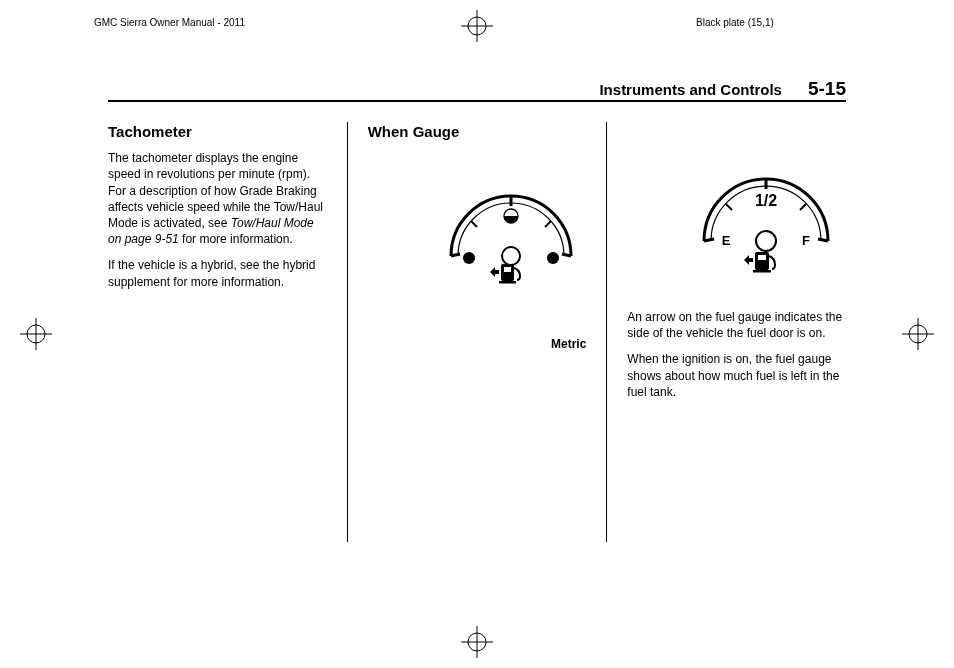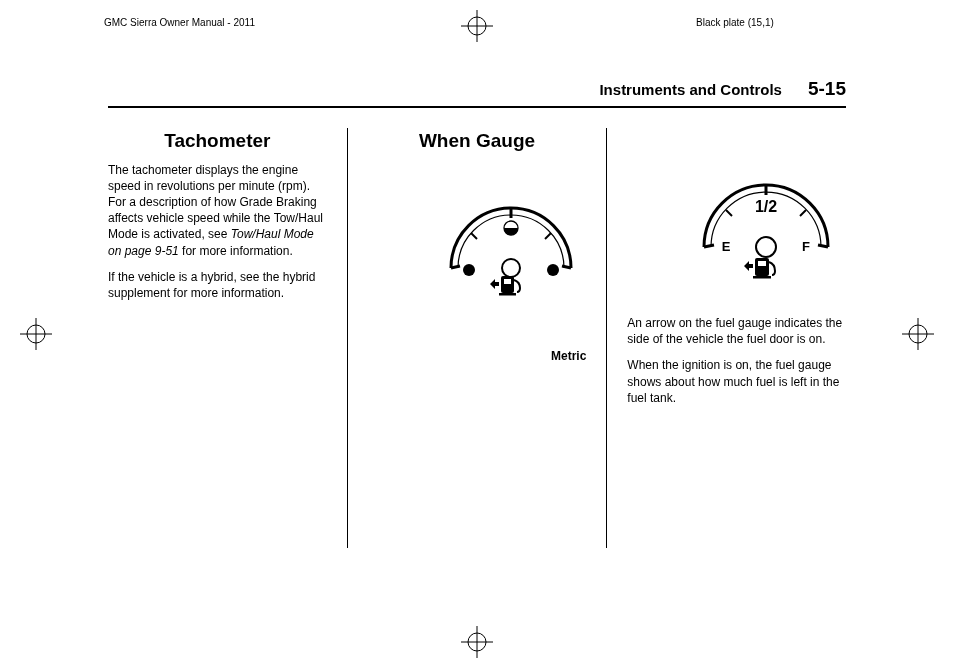--- a/index.html
+++ b/index.html
@@ -12,34 +12,33 @@
       position: relative;
     }
     .print-header {
       position: absolute;
       top: 22px;
       left: 0; right: 0;
       font-size: 10px;
       display: flex;
       align-items: center;
     }
-    .ph-left { position: absolute; left: 104px; }
+    .ph-left { position: absolute; left: 94px; }
     .ph-right { position: absolute; left: 696px; }
     .page {
       position: absolute;
       left: 108px;
       right: 108px;
       top: 78px;
       bottom: 50px;
     }
     .running-head {
       display: flex;
       justify-content: flex-end;
       align-items: baseline;
-      padding-bottom: 6px;
       border-bottom: 2px solid #000;
       gap: 26px;
     }
     .running-head .section {
       font-weight: bold;
       font-size: 15px;
     }
     .running-head .pnum {
       font-weight: bold;
       font-size: 19px;
@@ -48,24 +47,23 @@
       display: flex;
       gap: 20px;
       margin-top: 20px;
     }
     .col {
       flex: 1;
       font-size: 12px;
       line-height: 1.35;
     }
     .col h2 {
-      font-size: 19px;
+      font-size: 15px;
       font-weight: bold;
       margin-bottom: 8px;
-      text-align: center;
     }
     .col p { margin-bottom: 10px; }
     .vr {
       width: 0;
       border-left: 1px solid #000;
       align-self: stretch;
       min-height: 420px;
     }
     .figure {
       display: flex;

